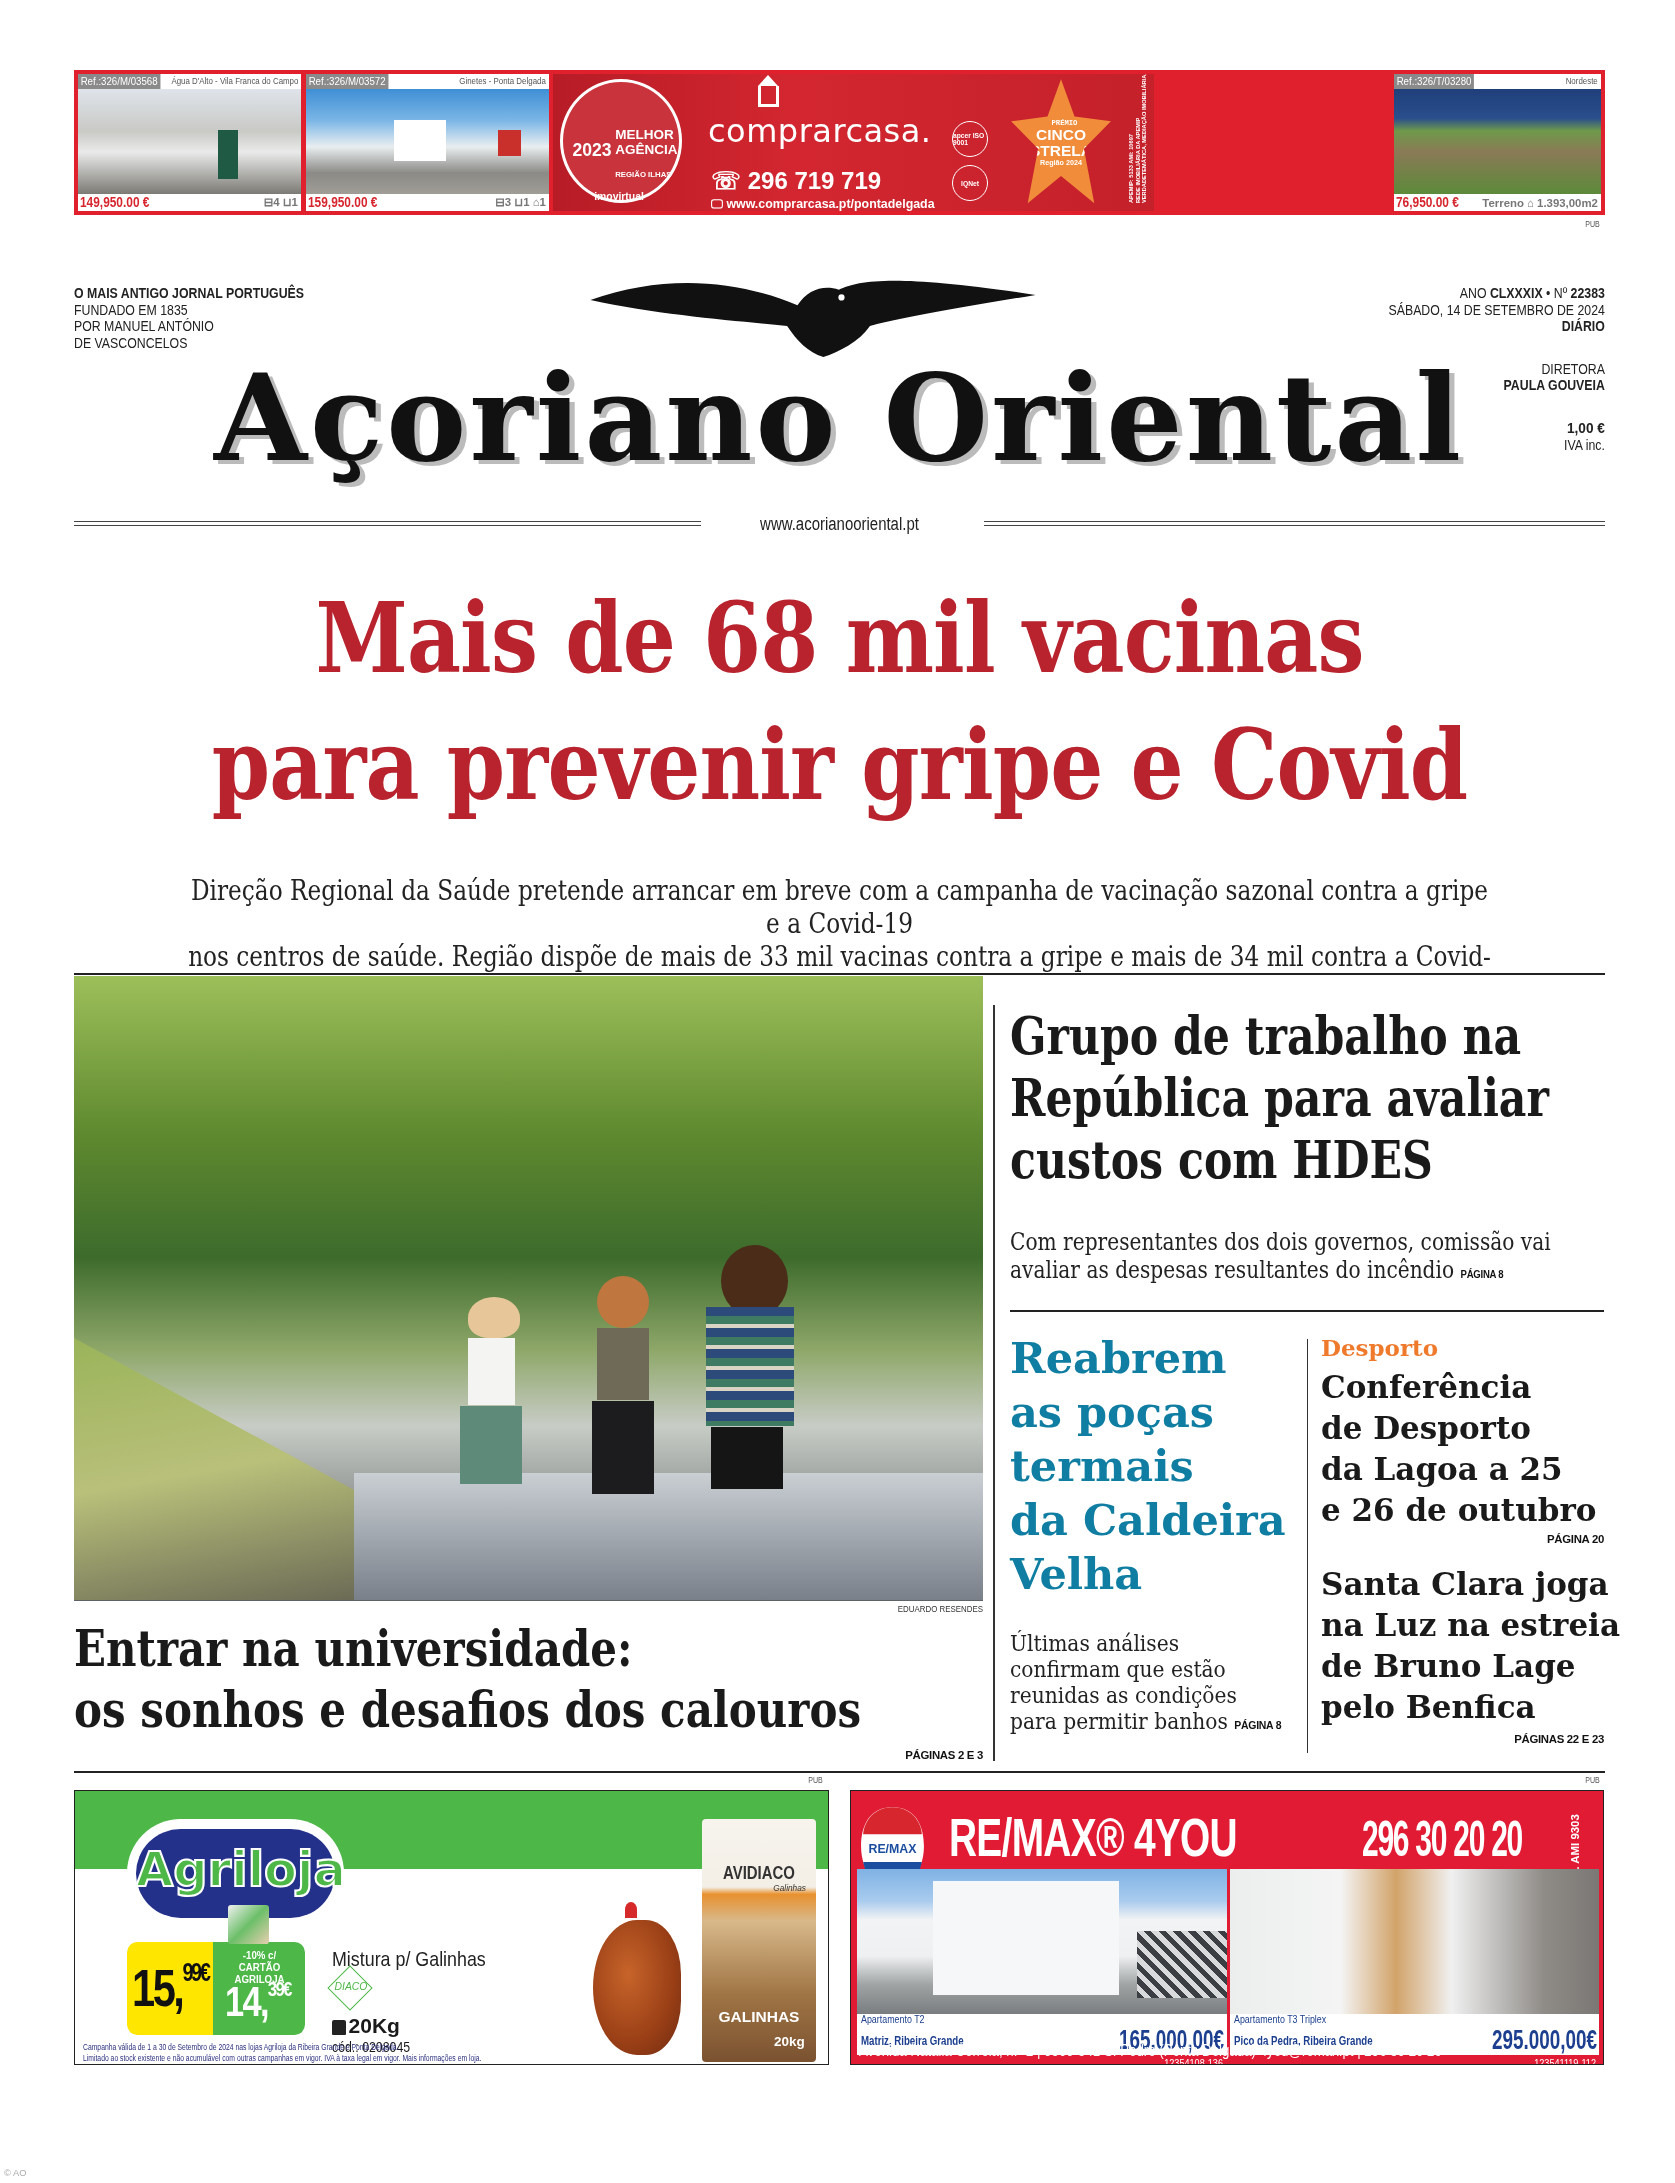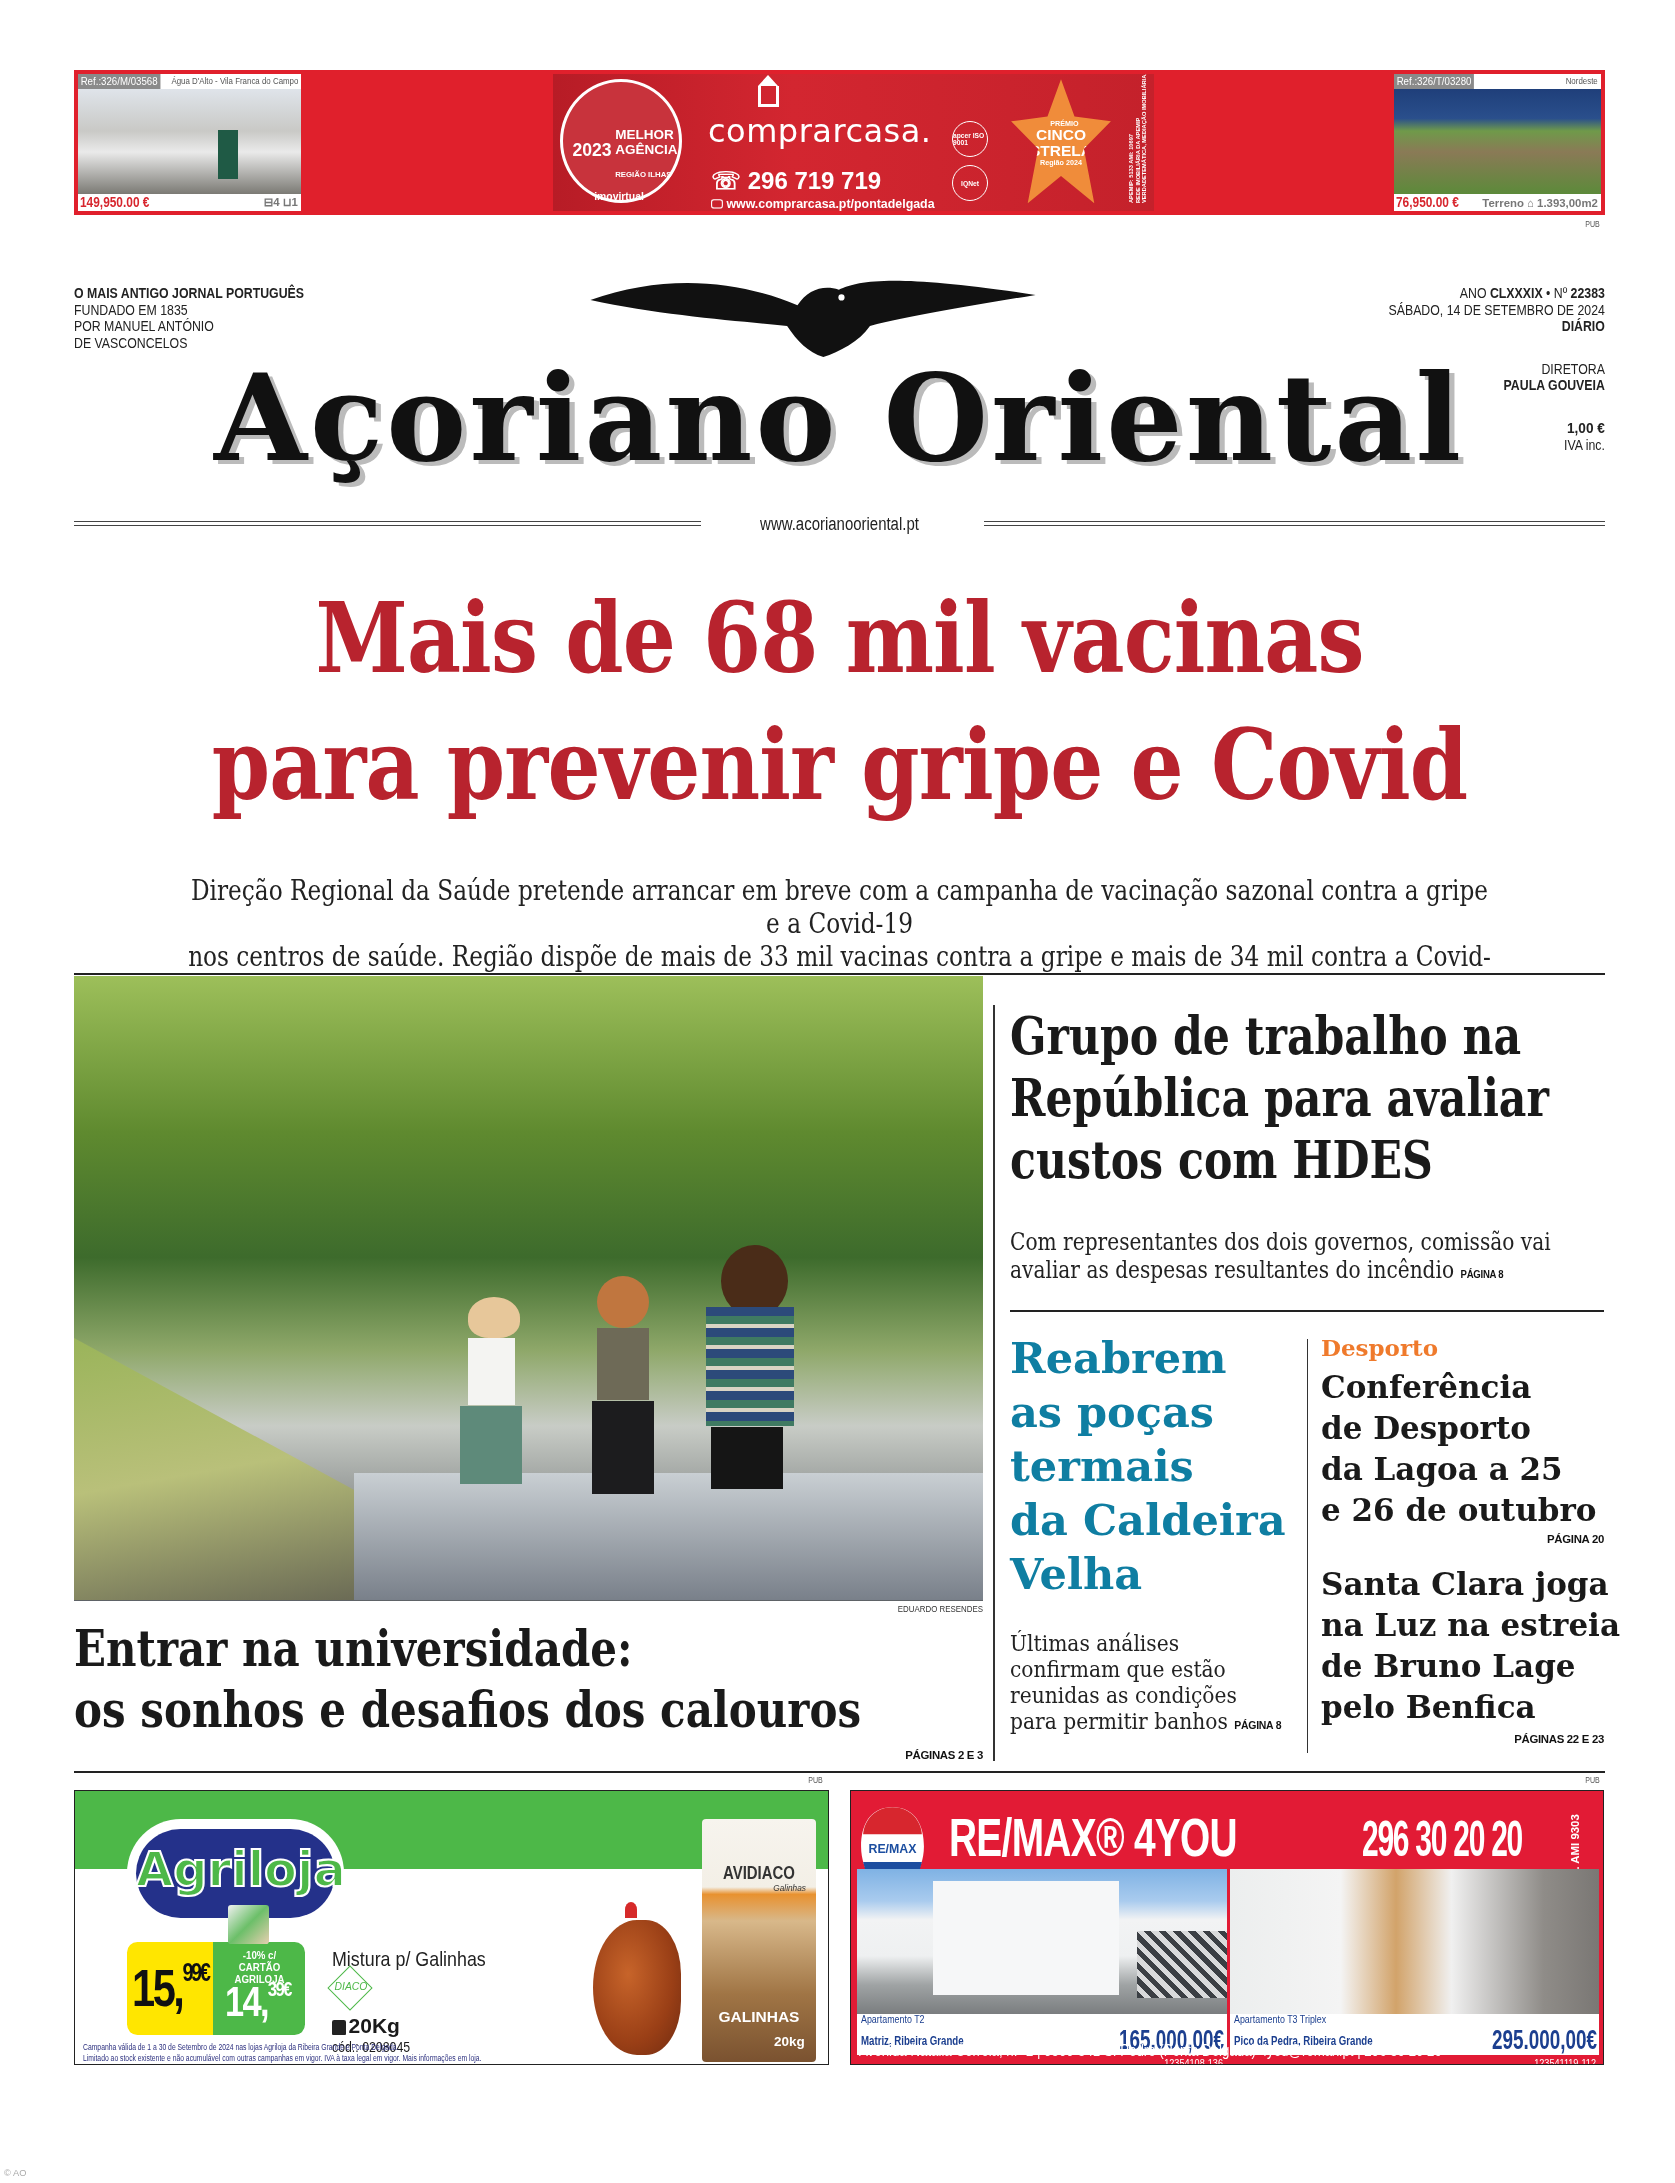--- a/index.html
+++ b/index.html
@@ -24,21 +24,21 @@
   .badge-circle .t1 { position: absolute; left: 52px; top: 46px; font-size: 13.5px; font-weight: bold; line-height: 14.5px; }
   .badge-circle .t2 { position: absolute; left: 52px; top: 88px; font-size: 7.8px; font-weight: bold; }
   .badge-circle .t3 { position: absolute; left: 31px; top: 109px; font-size: 10.4px; font-weight: bold; }
   .cc-house { position: absolute; left: 205px; top: 12.4px; width: 21px; height: 21px; border: 3.1px solid #fff; border-top: none; }
   .cc-house::before { content: ""; position: absolute; left: -3.1px; top: -11.4px; width: 0; height: 0; border-left: 10.4px solid transparent; border-right: 10.4px solid transparent; border-bottom: 11.4px solid #fff; }
   .cc-name { position: absolute; left: 155px; top: 38px; color: #fff; font-size: 32px; font-family: "DejaVu Sans", sans-serif; letter-spacing: 0.5px; }
   .cc-phone { position: absolute; left: 158px; top: 93px; color: #fff; font-size: 24px; font-weight: bold; }
   .cc-web { position: absolute; left: 158px; top: 123px; color: #fff; font-size: 12.4px; font-weight: bold; }
   .cert { position: absolute; width: 36px; height: 36px; border-radius: 50%; border: 1.6px solid #fff; color: #fff; font-size: 6.7px; font-weight: bold; display: flex; align-items: center; justify-content: center; }
   .star-badge { position: absolute; left: 456px; top: 5.2px; width: 104px; height: 124px; background: #f08c3a; clip-path: polygon(50% 0%, 63% 30%, 98% 34%, 72% 56%, 82% 100%, 50% 78%, 18% 100%, 28% 56%, 2% 34%, 37% 30%); color: #fff; text-align: center; }
-  .star-badge .s1 { position: absolute; left: 7px; right: 0; top: 40px; font-size: 7.2px; font-weight: bold; }
+  .star-badge .s1 { position: absolute; left: 7px; right: 0; top: 40px; font-size: 7.2px; font-weight: bold; font-family: Liberation Mono, monospace; }
   .star-badge .s2 { position: absolute; left: 0; right: 0; top: 48px; font-size: 15.5px; font-weight: bold; line-height: 15.5px; }
   .star-badge .s3 { position: absolute; left: 0; right: 0; top: 79px; font-size: 7.2px; font-weight: bold; }
   .vert-legal { position: absolute; left: 575px; top: 129px; transform: rotate(-90deg); transform-origin: left top; color: #fff; font-size: 5.7px; font-weight: bold; line-height: 6.7px; white-space: nowrap; width: 124px; }
 
   
   .mast-left { left: 74px; top: 285px; font-family: "Liberation Sans", sans-serif; font-size: 14px; line-height: 16.6px; color: #222; transform: scaleX(0.88); transform-origin: left; }
   .mast-left .b { font-weight: bold; }
   .mast-right { right: 71px; top: 285px; text-align: right; font-size: 14px; line-height: 16.6px; color: #222; transform: scaleX(0.88); transform-origin: right; }
   .mast-right .b { font-weight: bold; }
   .logo { left: 207px; top: 269px; width: 1264px; height: 217px; }
@@ -91,20 +91,30 @@
   <div class="prop" style="left:0; width:223px;">
     <div class="photo" style="background: linear-gradient(180deg,#dfe4ea 0%,#c9c9c6 40%,#eaeaea 60%,#7b7a74 100%);">
       <div style="position:absolute;left:140px;top:41px;width:19.7px;height:49px;background:#1f5a45;"></div>
     </div>
     <div class="ref">Ref.:326/M/03568</div>
     <div class="loc">Água D'Alto - Vila Franca do Campo</div>
     <div class="price">149,950.00 €</div>
     <div class="specs">⊟4 ⊔1</div>
   </div>
 
+  <div class="prop" style="left:228px; width:243px;">
+    <div class="photo" style="background: linear-gradient(180deg,#3f8fd6 0%,#7bb6e6 30%,#e9eef0 55%,#8b8a86 80%,#a09d96 100%);">
+      <div style="position:absolute;left:88px;top:31px;width:52px;height:41px;background:#fff;"></div>
+      <div style="position:absolute;left:192px;top:41px;width:23px;height:26px;background:#c9302c;"></div>
+    </div>
+    <div class="ref">Ref.:326/M/03572</div>
+    <div class="loc">Ginetes - Ponta Delgada</div>
+    <div class="price">159,950.00 €</div>
+    <div class="specs">⊟3 ⊔1 ⌂1</div>
+  </div>
 
   <div class="center-ad">
     <div class="badge-circle">
       <div class="yr">2023</div>
       <div class="t1"><span>MELHOR</span><br><span>AGÊNCIA</span></div>
       <div class="t2">REGIÃO ILHAS</div>
       <div class="t3">imovirtual</div>
     </div>
     <div class="cc-house"></div>
     <div class="cc-name">comprarcasa.</div>

